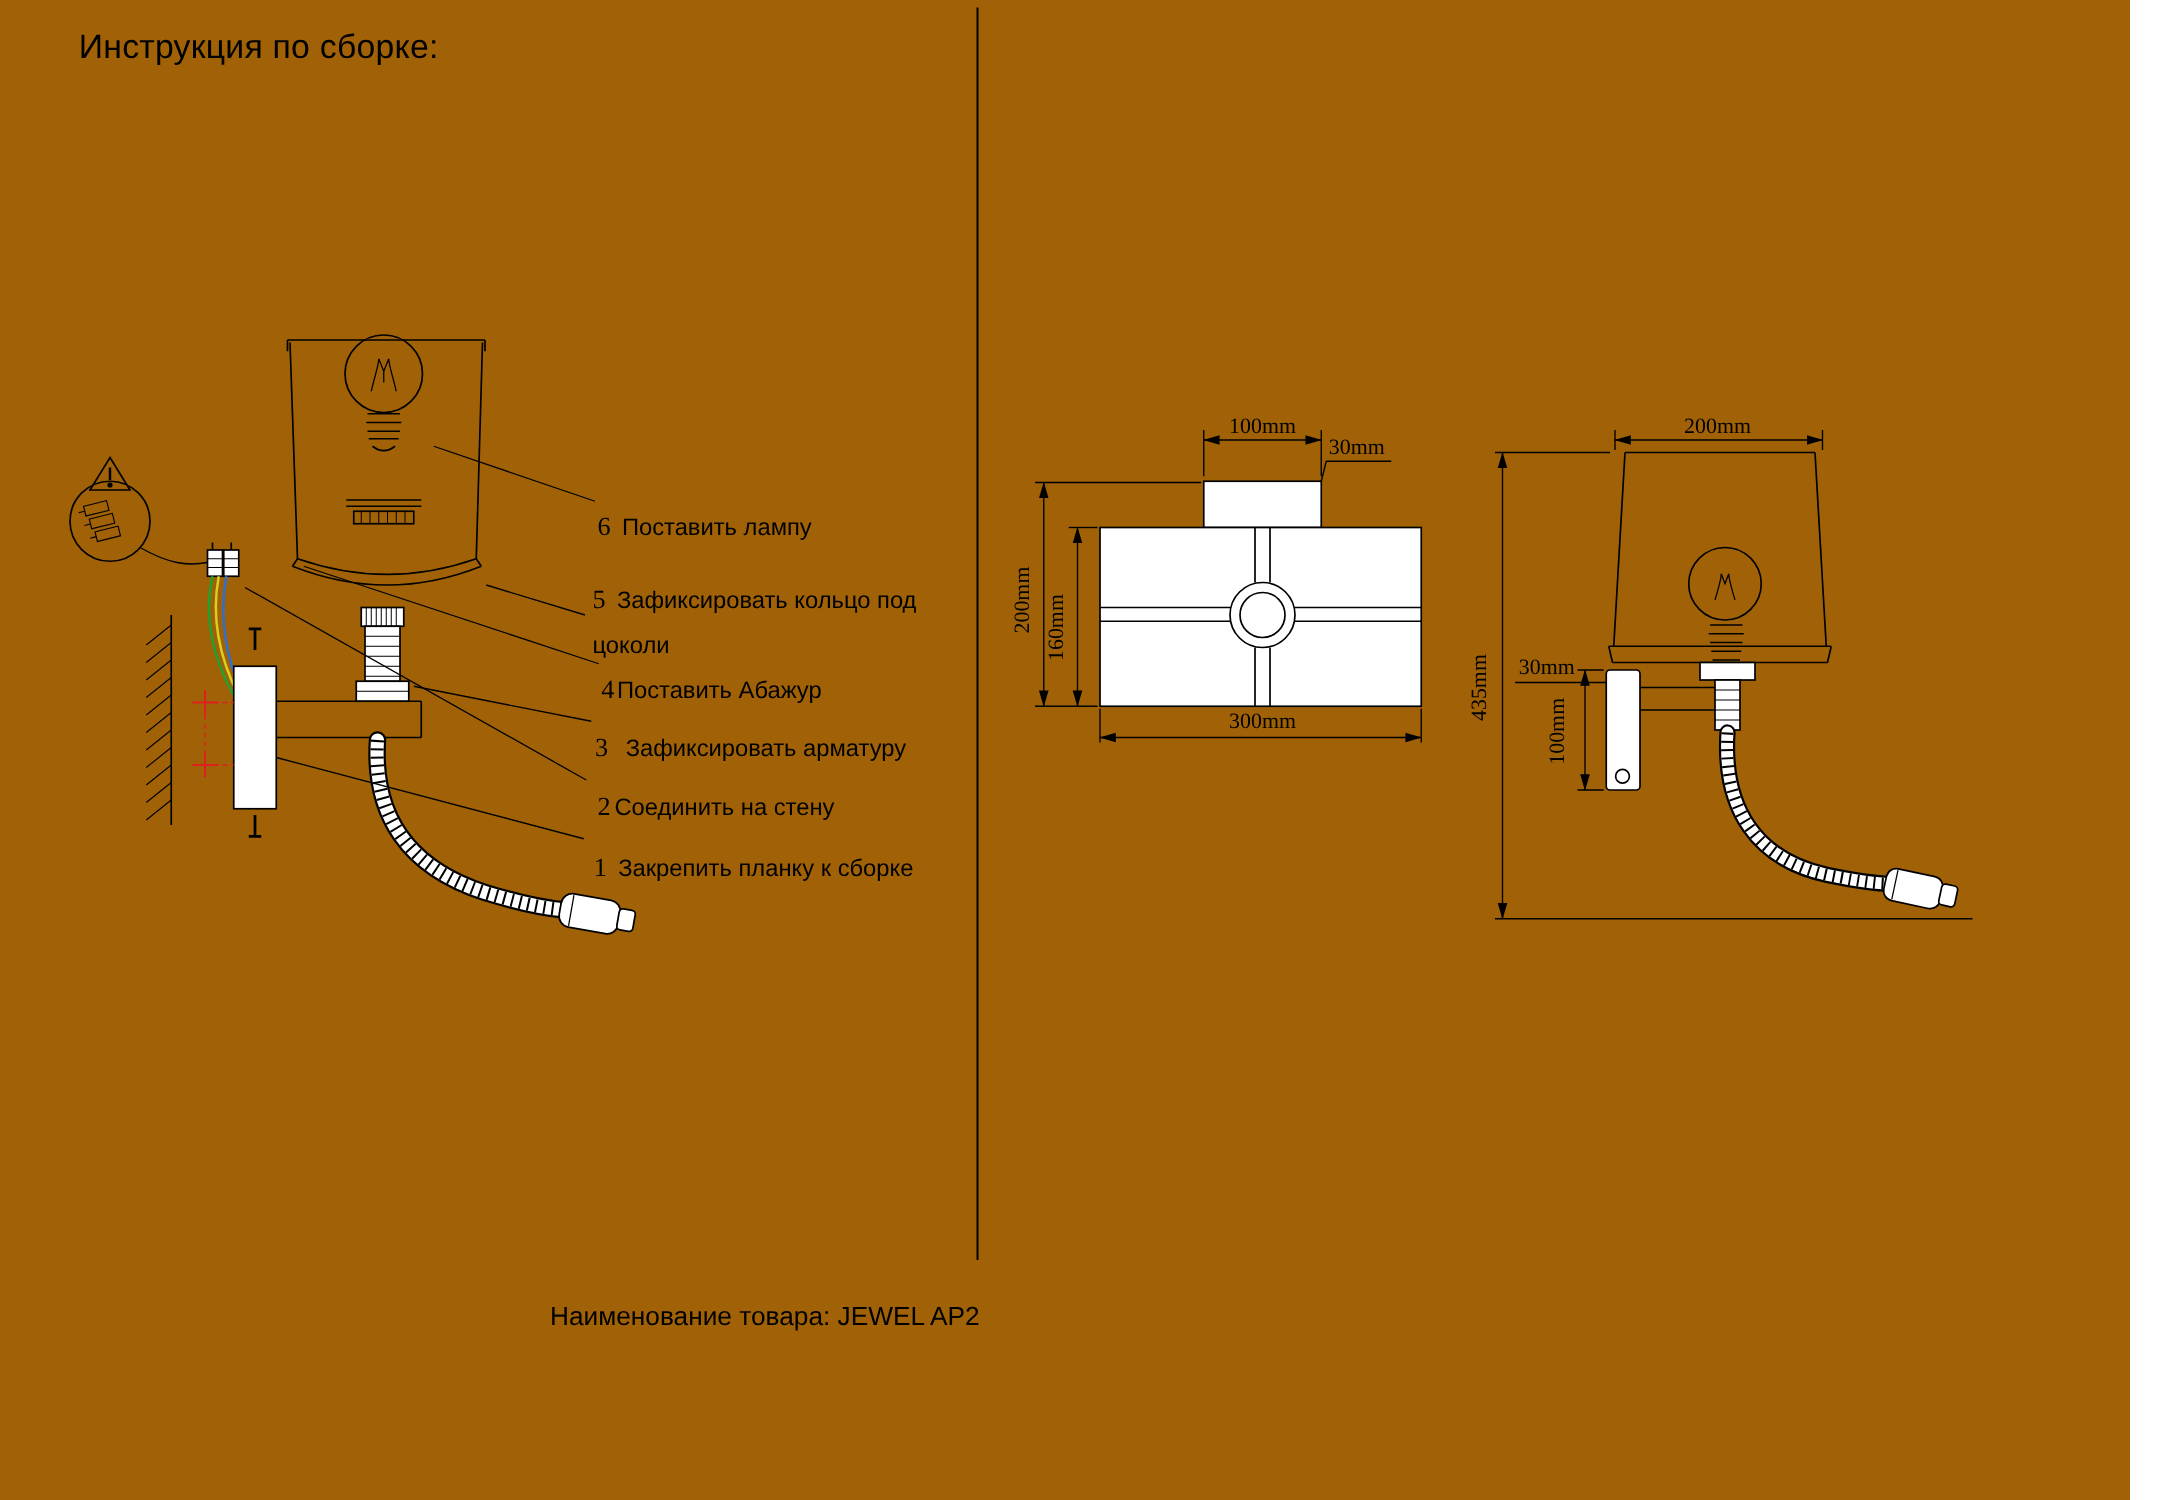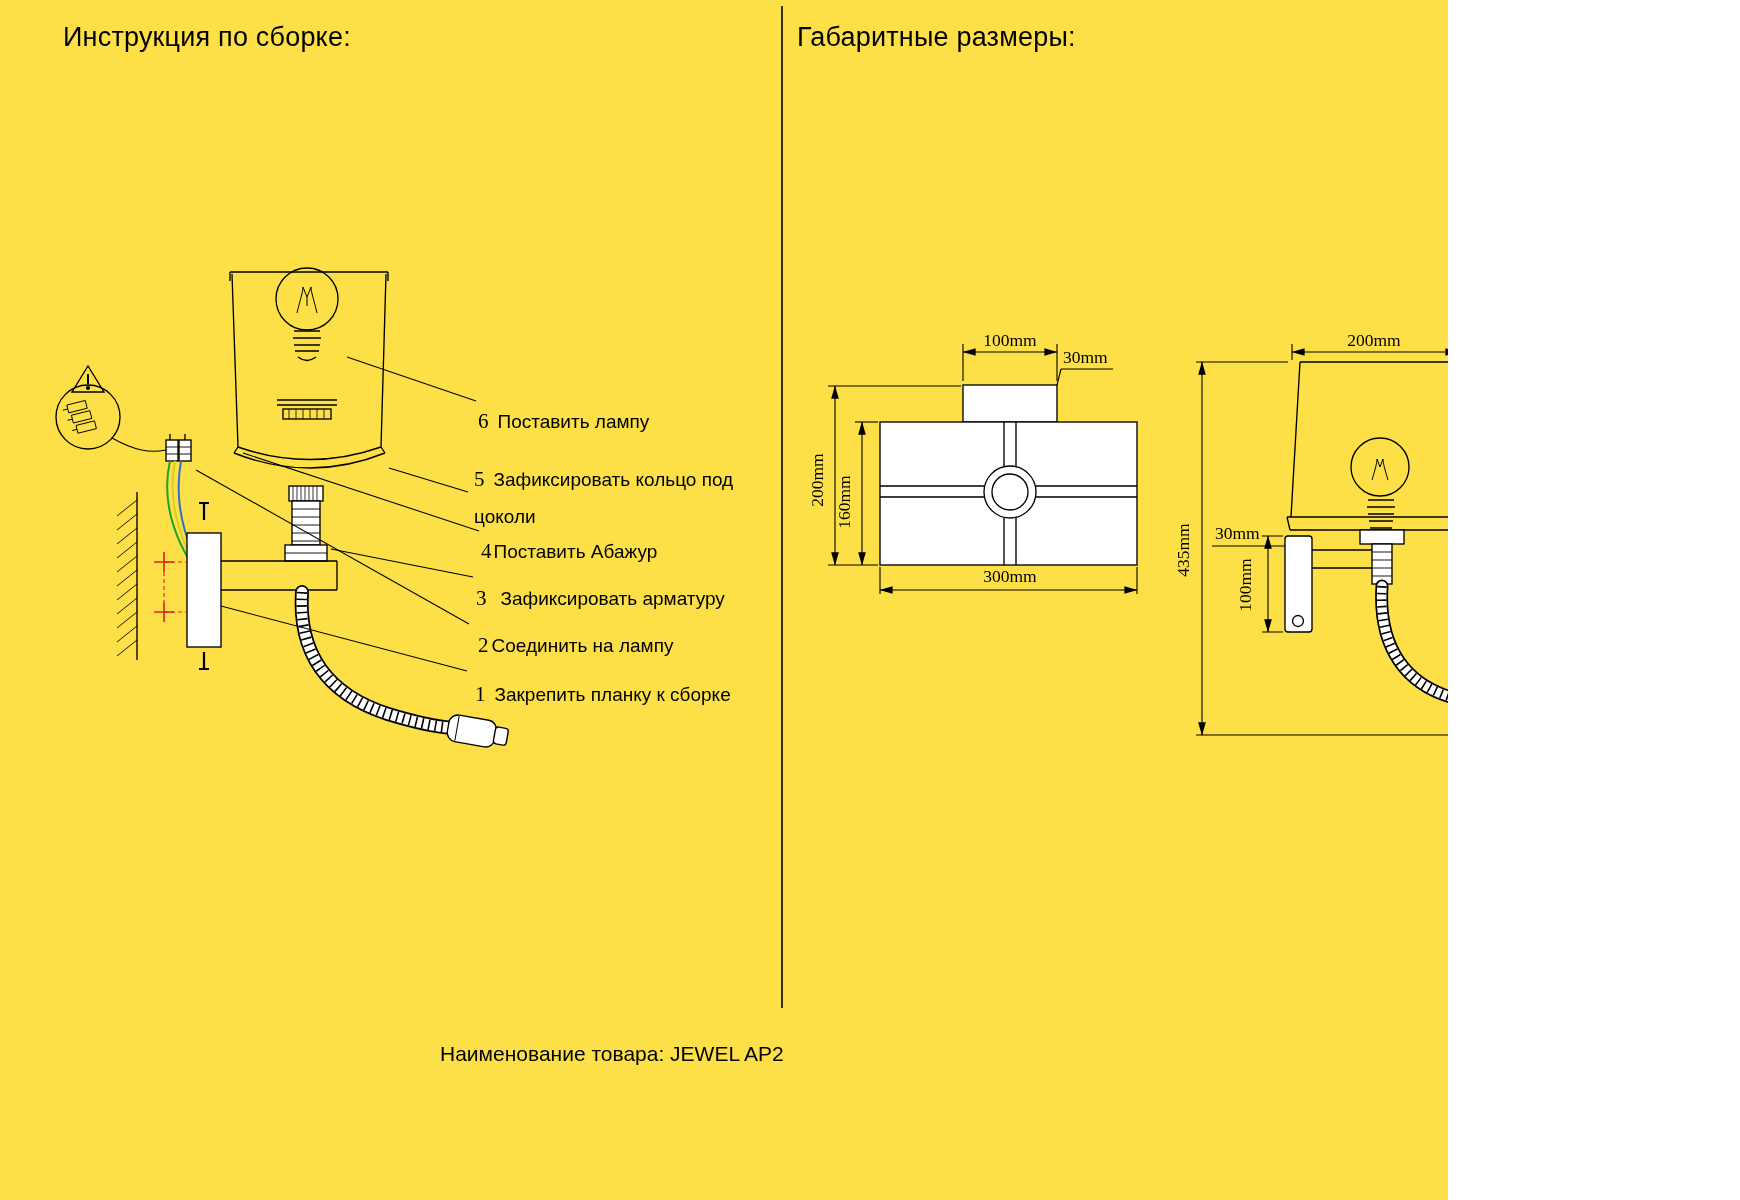--- a/index.html
+++ b/index.html
@@ -1,18 +1,18 @@
 <!DOCTYPE html>
 <html><head>
 <meta charset="utf-8">
 <style>
   * { margin:0; padding:0; box-sizing:border-box; }
   html,body { background:#ffffff; }
   .page {
-    position:relative; width:1448px; height:1200px; background:#fde047;
+    position:relative; width:1704px; height:1200px; background:#a16207;
     font-family:"Liberation Sans", sans-serif; color:#000; overflow:hidden;
   }
   .title { position:absolute; font-size:27px; letter-spacing:.2px; }
   .title-left  { left:63px;  top:22px; }
   .title-right { left:797px; top:22px; }
   .footer { position:absolute; left:440px; top:1042px; font-size:21px; }
 
   .step { position:absolute; font-size:19px; line-height:1.25;margin-top:12px; }
   .step .num { font-family:"Liberation Serif", serif; font-size:21px; margin-right:9px; }
   .s6 { left:478px; top:396px; }
@@ -30,28 +30,27 @@
   svg .thin { stroke:#000; fill:none; stroke-width:1.05; }
   svg .dim-line { stroke:#000; fill:none; stroke-width:1.1; }
   svg text.dim { font-family:"Liberation Serif", serif; font-size:17.5px; fill:#000; stroke:none; }
 </style>
 </head>
 <body>
 
 <div class="page">
 
   <div class="title title-left">Инструкция по сборке:</div>
-  <div class="title title-right">Габаритные размеры:</div>
 
   <div>
     <div class="step s6"><span class="num">6</span><span>Поставить лампу</span></div>
     <div class="step s5"><span class="num">5</span><span>Зафиксировать кольцо под цоколи</span></div>
     <div class="step s4"><span class="num">4</span><span>Поставить Абажур</span></div>
     <div class="step s3"><span class="num">3</span><span>Зафиксировать арматуру</span></div>
-    <div class="step s2"><span class="num">2</span><span>Соединить на лампу</span></div>
+    <div class="step s2"><span class="num">2</span><span>Соединить на стену</span></div>
     <div class="step s1"><span class="num">1</span><span>Закрепить планку к сборке</span></div>
   </div>
 
   <svg class="draw" width="1740" height="1010" viewBox="0 0 1740 1010">
     <defs>
       <marker id="arr" markerWidth="13" markerHeight="9" refX="11.5" refY="4.5" orient="auto-start-reverse">
         <path d="M0,1 L12,4.5 L0,8 z" fill="#000"></path>
       </marker>
     </defs>
 

